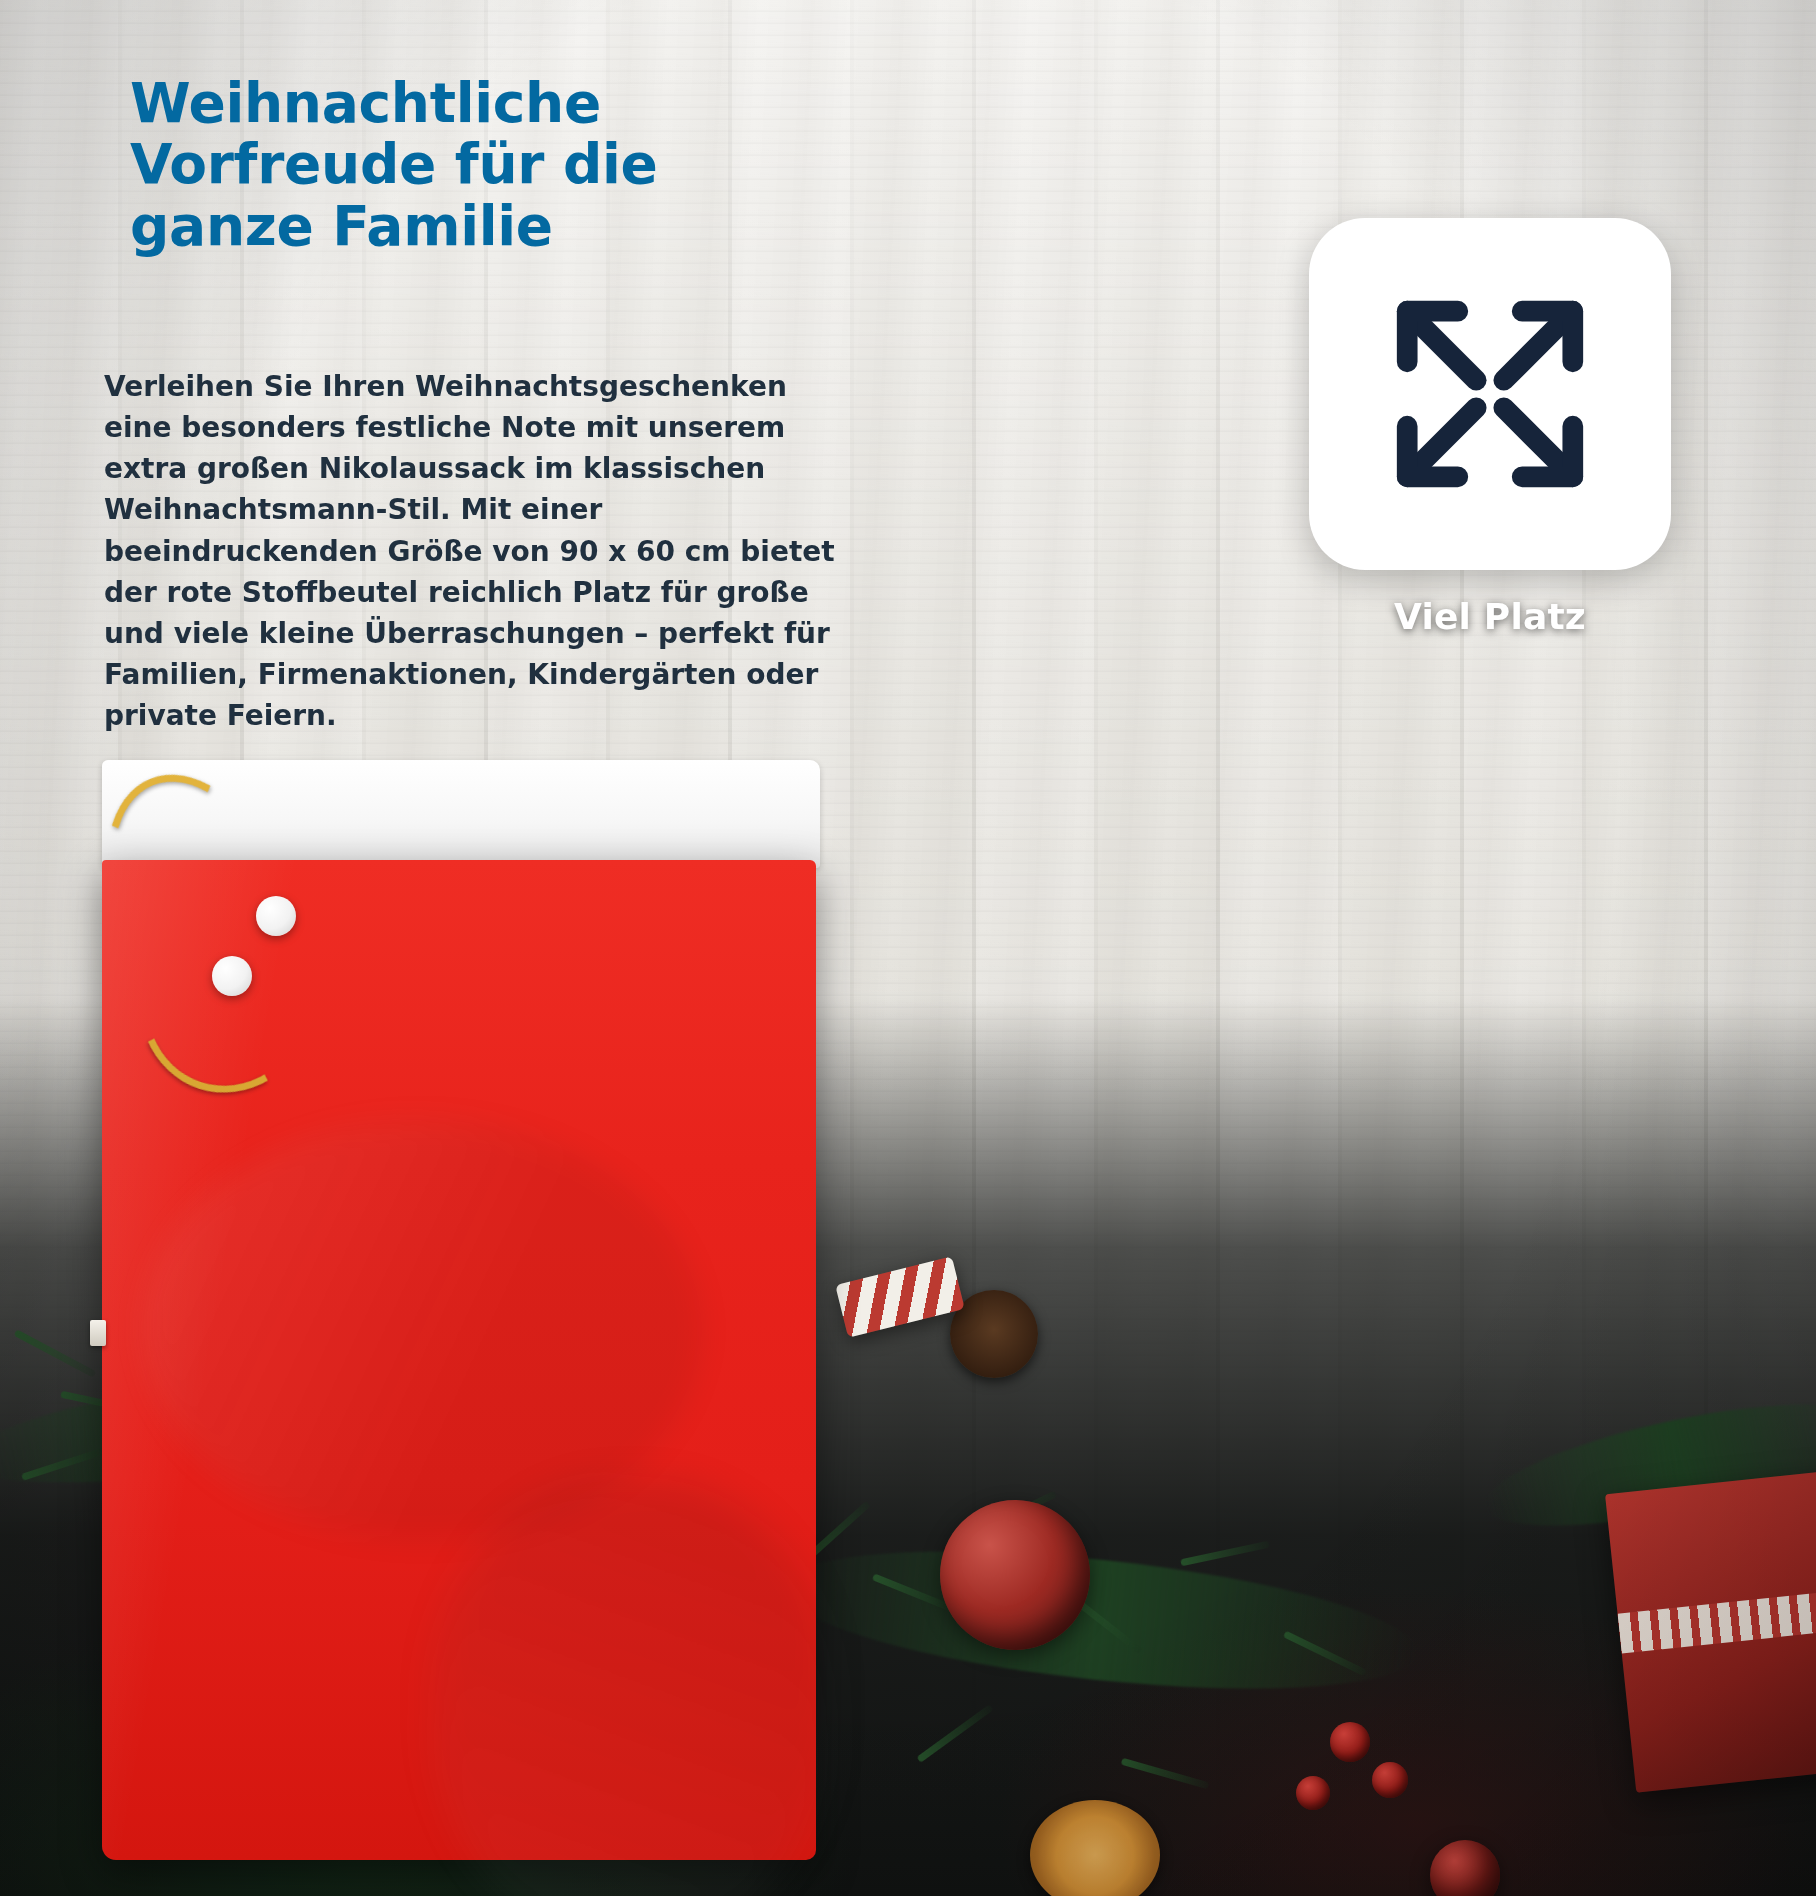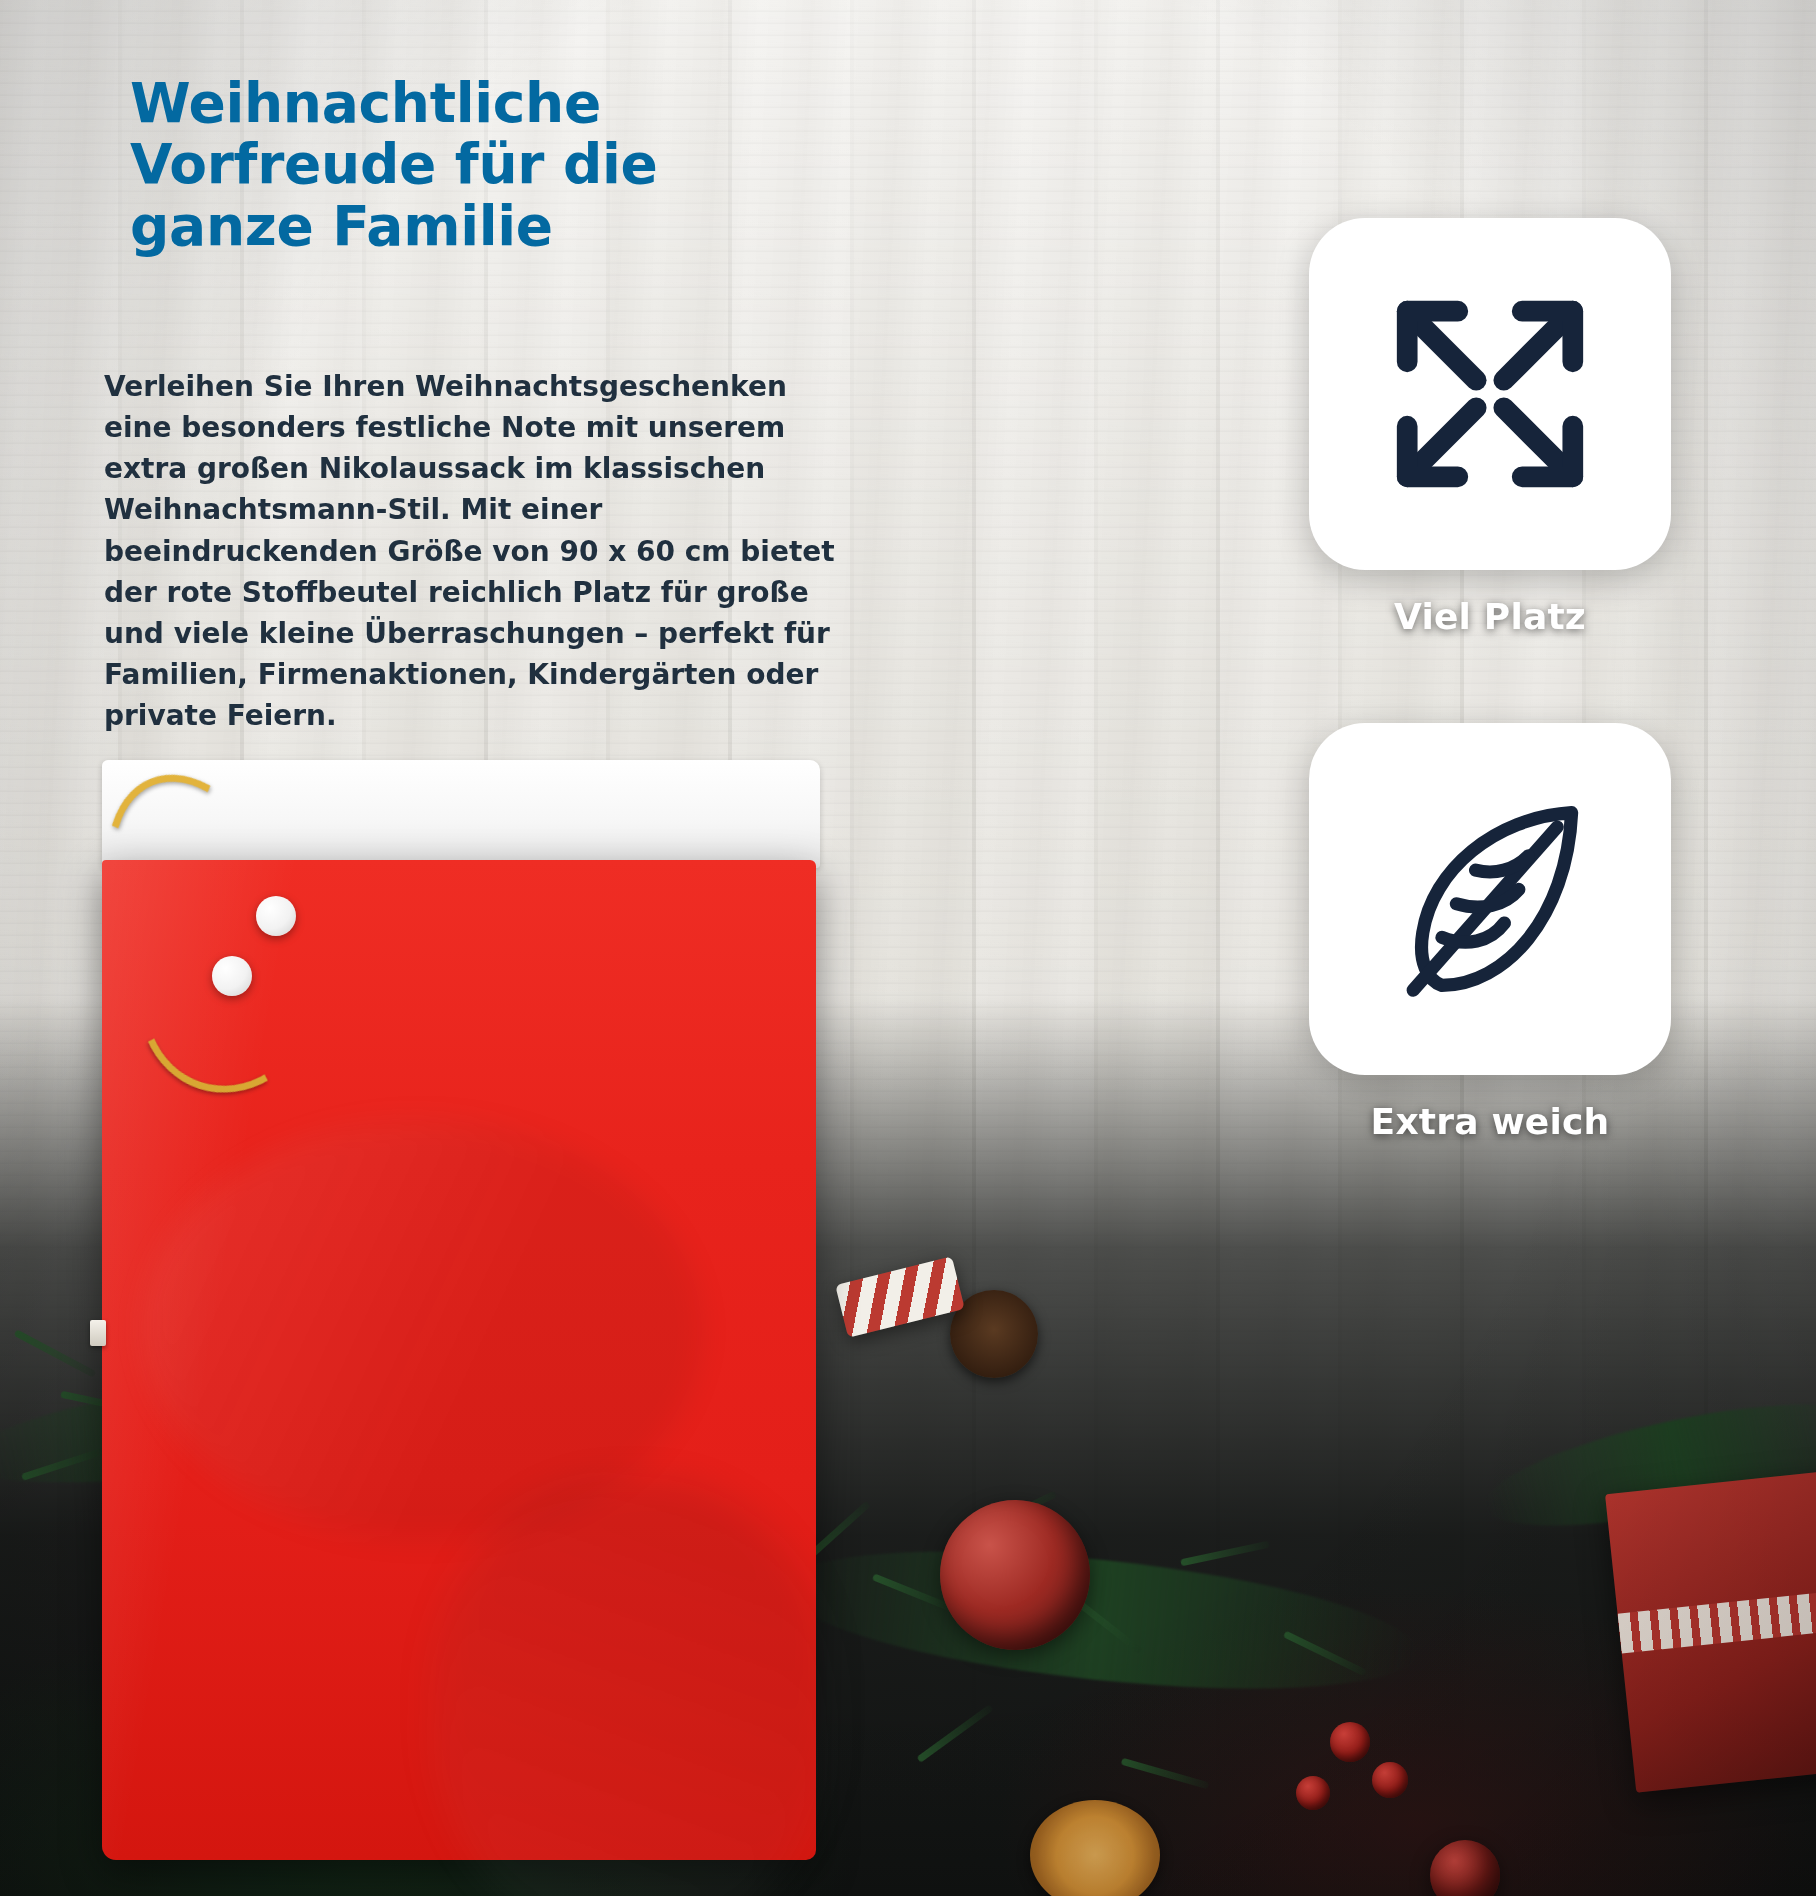--- a/index.html
+++ b/index.html
@@ -307,29 +307,15 @@
             <polyline points="14,64 14,86 36,86"></polyline>
             <line x1="86" y1="86" x2="56" y2="56"></line>
             <polyline points="64,86 86,86 86,64"></polyline>
           </g>
         </svg>
       </div>
       <div class="feature-label">Viel Platz</div>
     </div>
 
 
-    <div class="feature">
-      <div class="icon-tile">
-        <svg width="240" height="240" viewBox="0 0 100 100" aria-hidden="true">
-          <g stroke="#16243a" stroke-width="5.5" fill="none" stroke-linecap="round" stroke-linejoin="round">
-            <path d="M84 14 C 52 16, 26 38, 22 64 C 20 76, 24 84, 30 86 C 56 86, 82 58, 84 14 Z"></path>
-            <line x1="78" y1="20" x2="18" y2="88"></line>
-            <path d="M44 38 C 52 40, 60 38, 66 32"></path>
-            <path d="M36 52 C 46 55, 56 53, 62 46"></path>
-            <path d="M30 66 C 40 70, 50 68, 56 60"></path>
-          </g>
-        </svg>
-      </div>
-      <div class="feature-label">Extra weich</div>
-    </div>
 
   </div>
 </div>
 
 </body></html>

